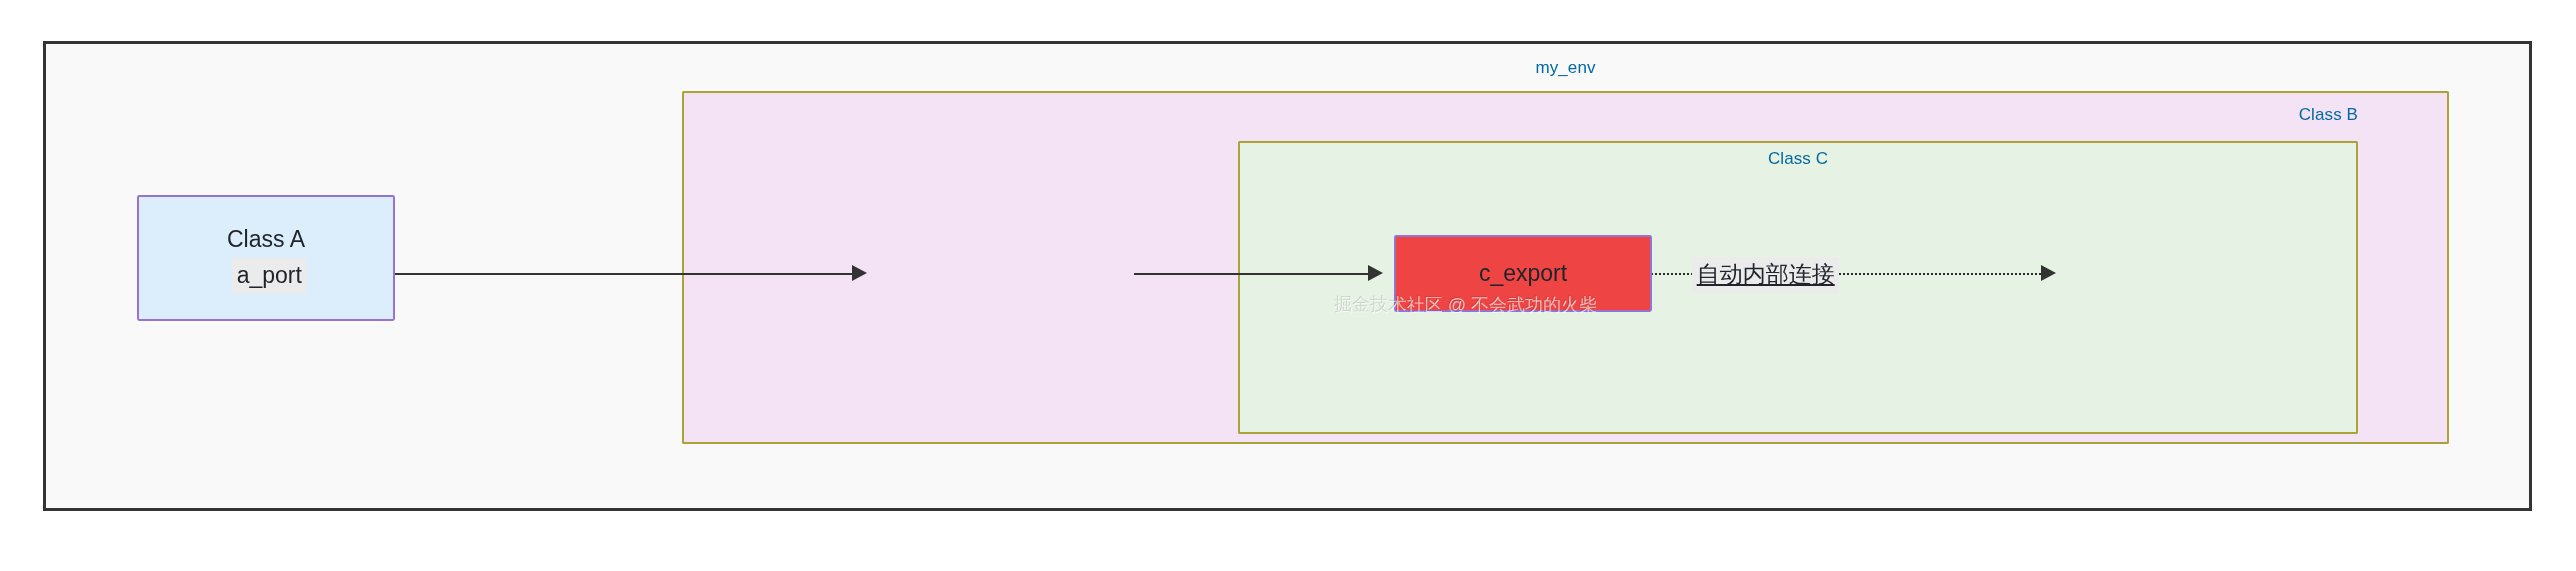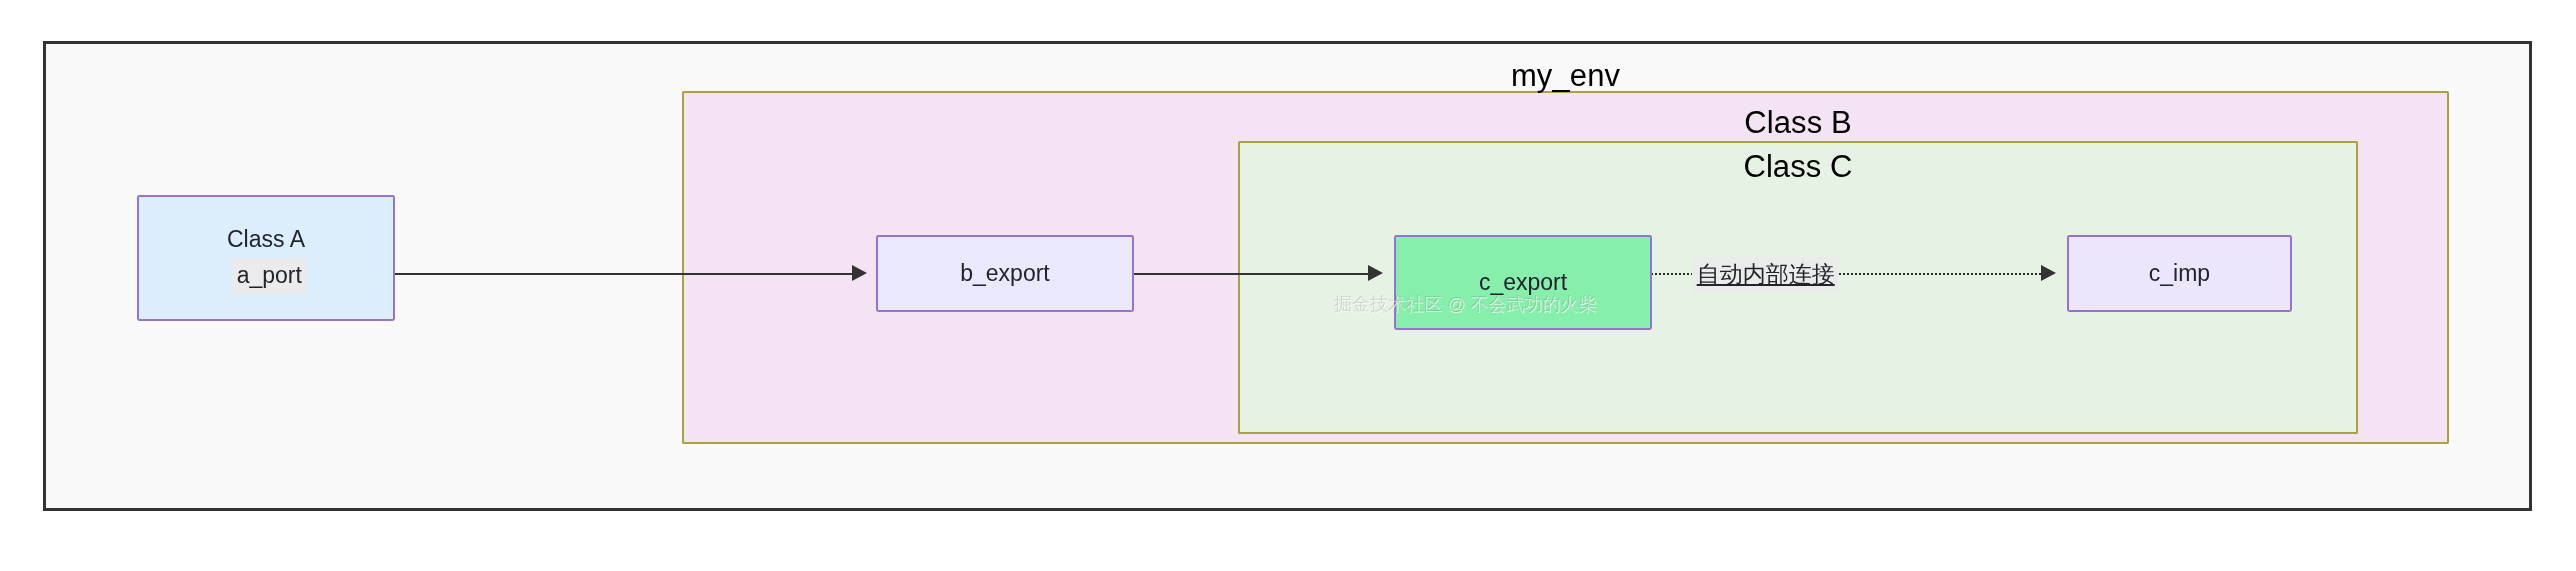--- a/index.html
+++ b/index.html
@@ -35,34 +35,34 @@
     background: #f3e3f5;
   }
   #subgraph-class-c {
     left: 1192px; top: 97px;
     width: 1120px; height: 293px;
     background: #e6f2e4;
   }
 
   .subgraph-label {
     position: absolute;
-    font-size: 31px;
-    color: #000000;
+    font-size: 17px;
+    color: #0369a1;
     white-space: nowrap;
     letter-spacing: 0.1px;
   }
   #label-my-env {
     left: 636px; top: 14px;
     width: 1767px;
     text-align: center;
   }
   #label-class-b {
     left: 1192px; top: 61px;
     width: 1120px;
-    text-align: center;
+    text-align: right;
   }
   #label-class-c {
     left: 1192px; top: 105px;
     width: 1120px;
     text-align: center;
   }
 
   
   .node {
     position: absolute;
@@ -84,22 +84,22 @@
     width: 258px; height: 126px;
     background: #dcedfb;
   }
   #node-b-export {
     left: 830px; top: 191px;
     width: 258px; height: 77px;
     background: #eae8fc;
   }
   #node-c-export {
     left: 1348px; top: 191px;
-    width: 258px; height: 95px;
-    background: #86efac;
+    width: 258px; height: 77px;
+    background: #ef4444;
   }
   #node-c-imp {
     left: 2021px; top: 191px;
     width: 225px; height: 77px;
     background: #ece6fd;
   }
 
   
   .edge {
     position: absolute;
@@ -175,31 +175,25 @@
   <div class="arrowhead" id="arrow-b-to-c"></div>
 
   <div class="edge dotted" id="edge-c-export-to-c-imp"></div>
   <div class="arrowhead" id="arrow-c-to-imp"></div>
 
   <div class="node" id="node-class-a">
     <span class="node-line">Class A</span>
     <span class="node-line">a_port</span>
   </div>
 
-  <div class="node" id="node-b-export">
-    <span class="node-line">b_export</span>
-  </div>
 
   <div class="node" id="node-c-export">
     <span class="node-line">c_export</span>
   </div>
 
-  <div class="node" id="node-c-imp">
-    <span class="node-line">c_imp</span>
-  </div>
 
   <div class="edge-label" id="edge-label-a-port">a_port</div>
   <div class="edge-label" id="edge-label-auto-internal">自动内部连接</div>
 
   <div id="watermark-juejin">掘金技术社区 @ 不会武功的火柴</div>
 
 </div>
 
 
 </body></html>

